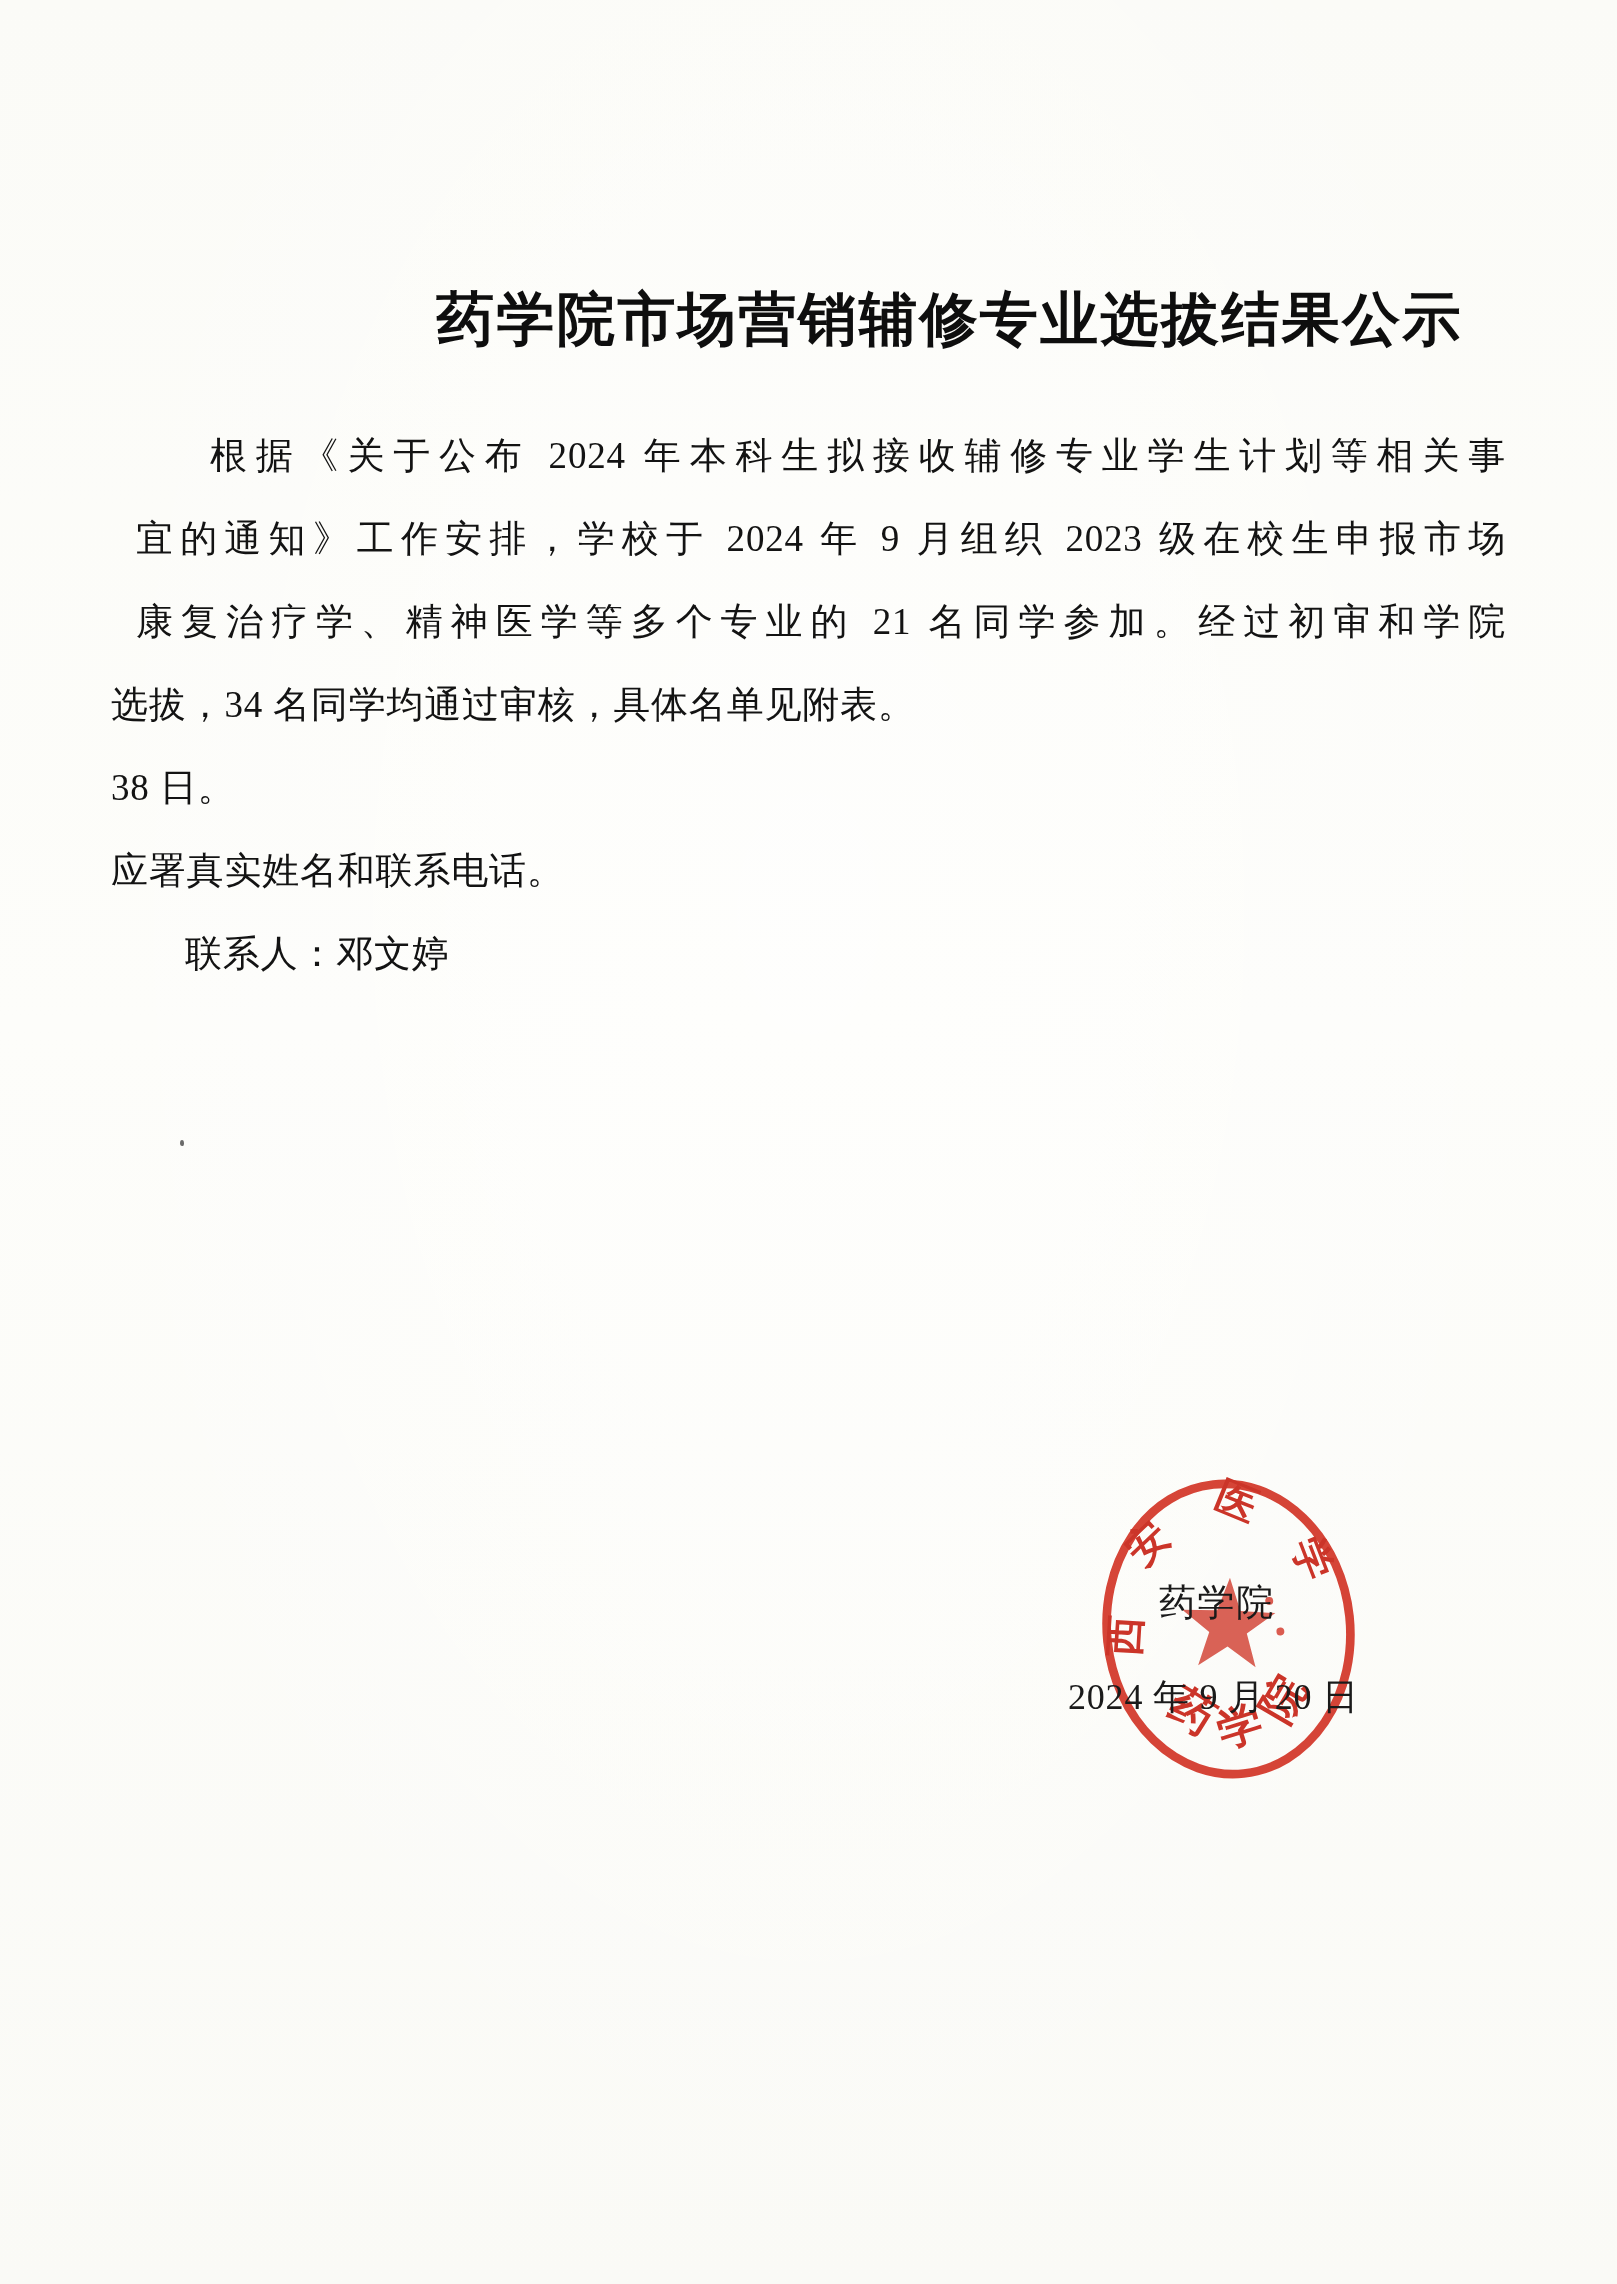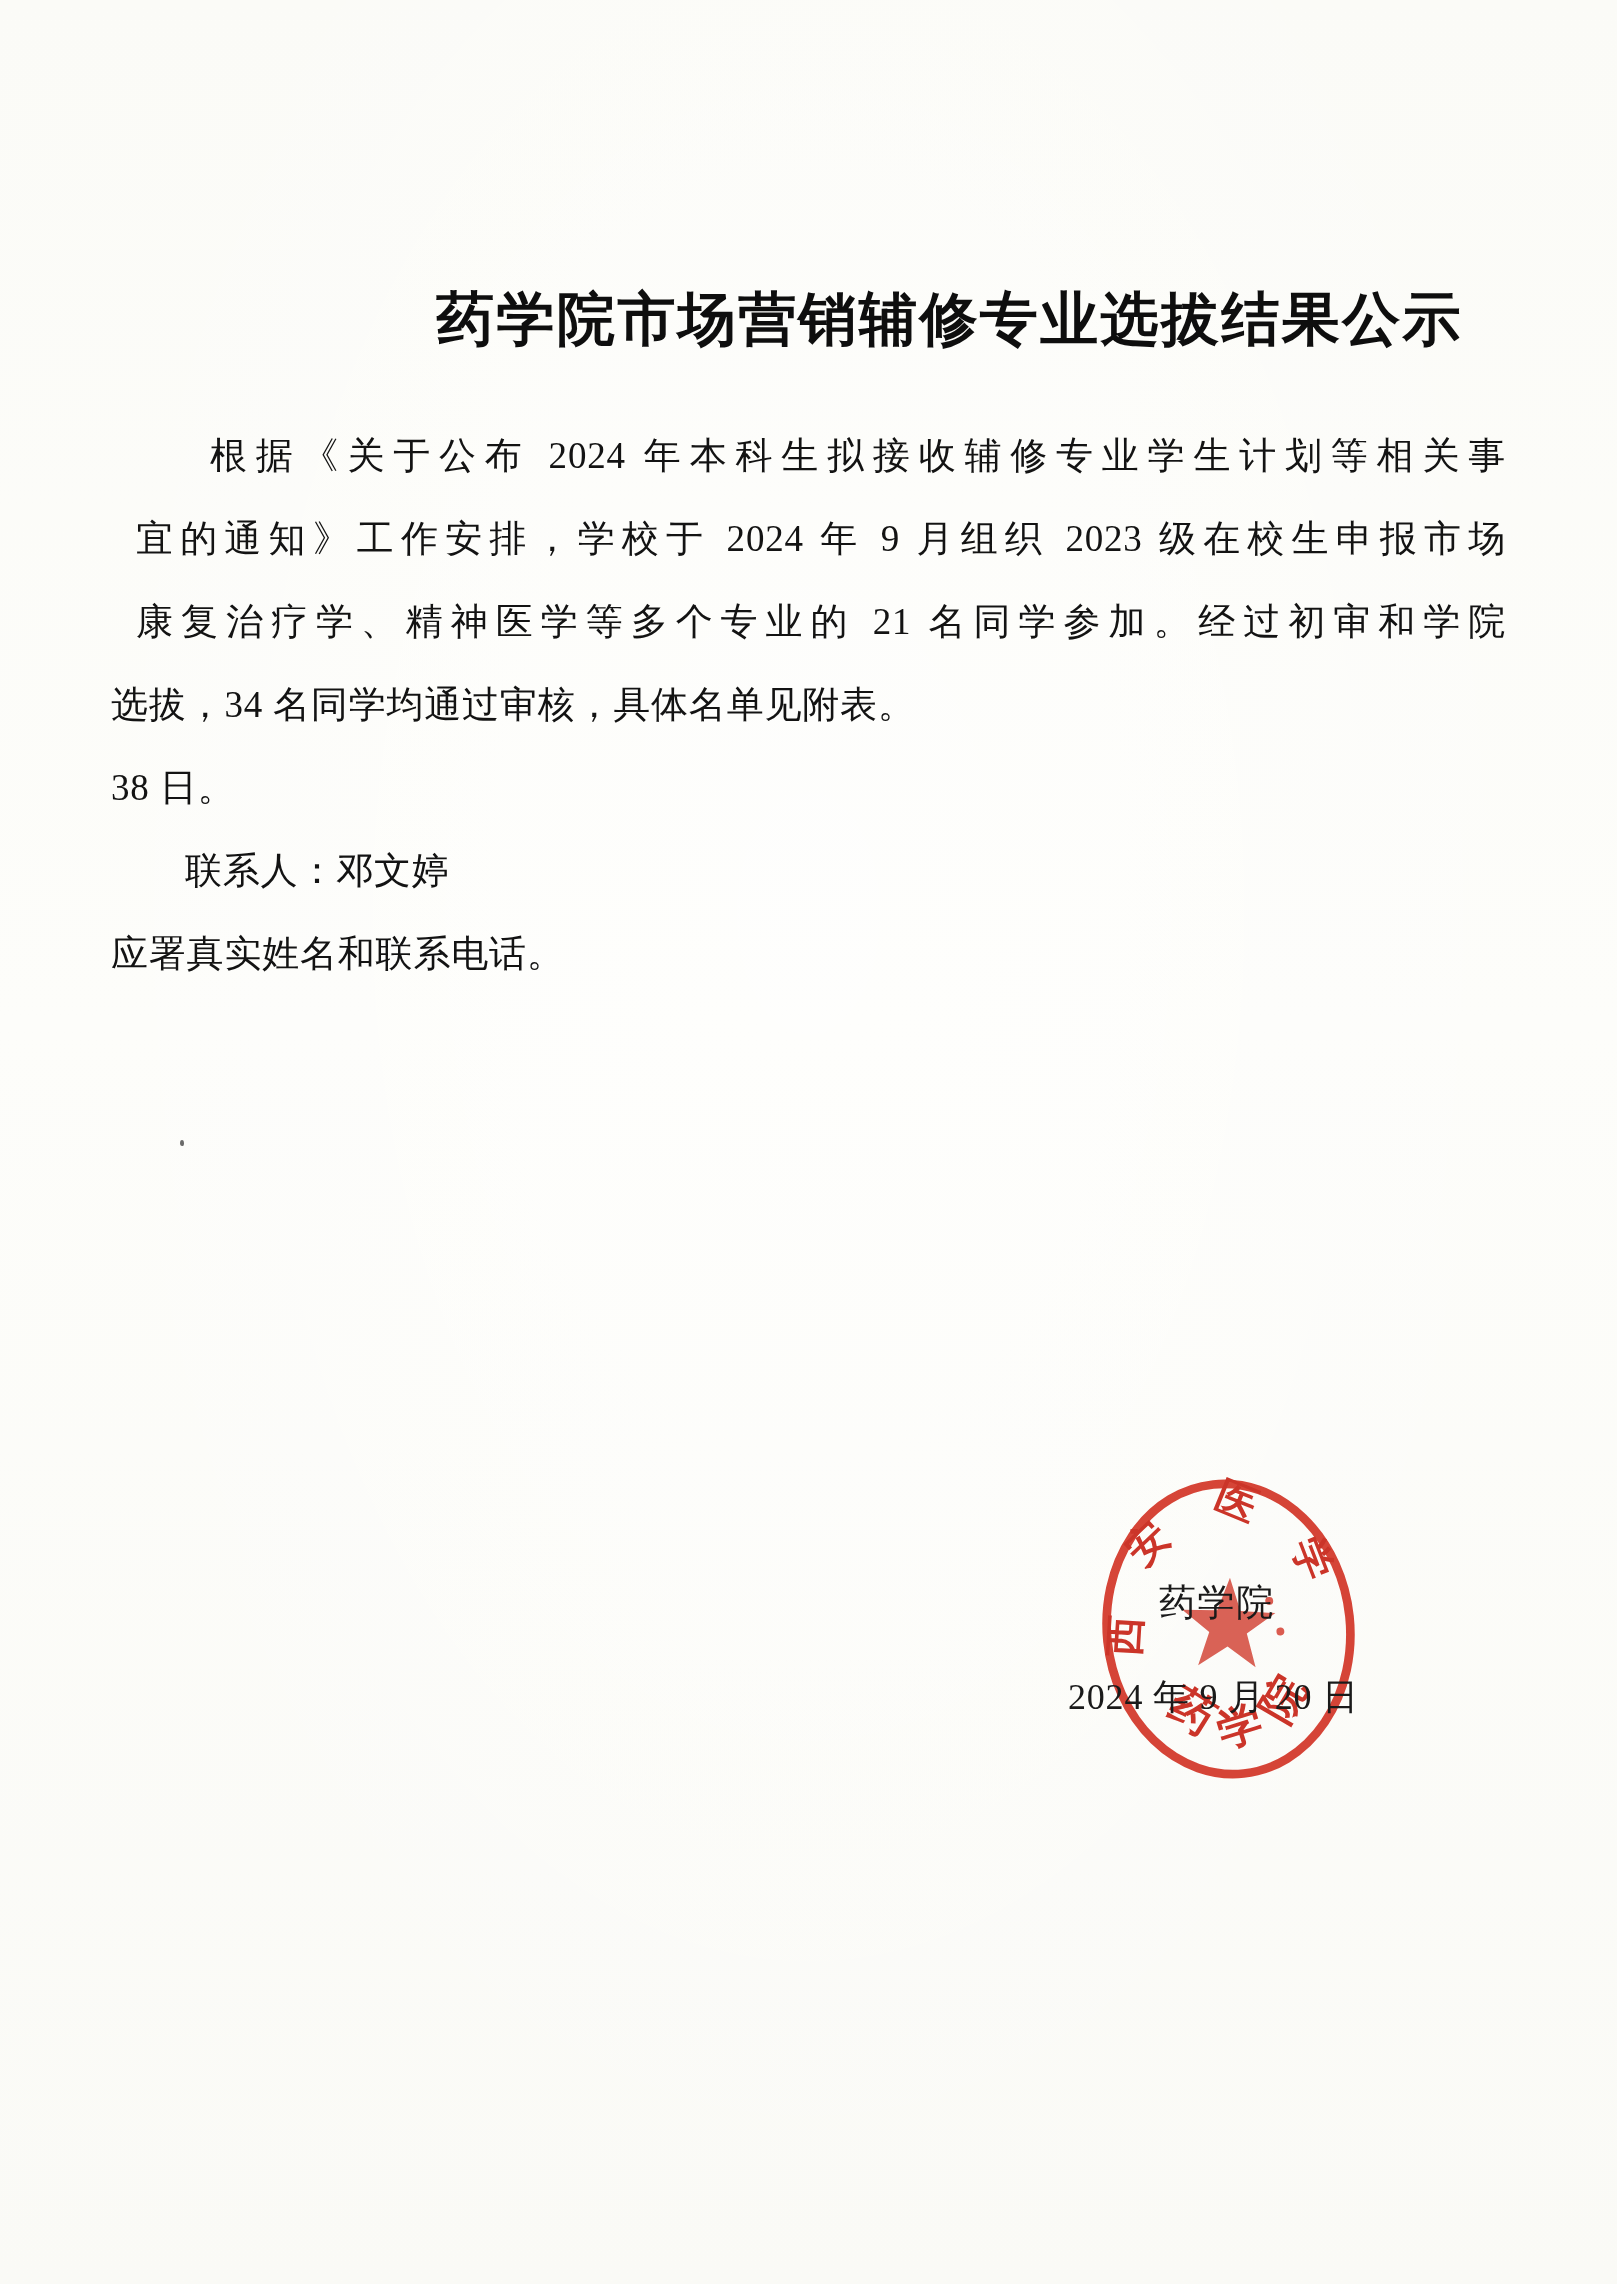--- a/index.html
+++ b/index.html
@@ -97,22 +97,22 @@
 <div class="page">
 
   <h1 class="doc-title">药学院市场营销辅修专业选拔结果公示</h1>
 
   <div class="body-text">
     <div class="line justify indent">根据《关于公布 2024 年本科生拟接收辅修专业学生计划等相关事</div>
     <div class="line justify">宜的通知》工作安排，学校于 2024 年 9 月组织 2023 级在校生申报市场</div>
     <div class="line justify">康复治疗学、精神医学等多个专业的 21 名同学参加。经过初审和学院</div>
     <div class="line">选拔，34 名同学均通过审核，具体名单见附表。</div>
     <div class="line">38 日。</div>
+    <div class="line">应署真实姓名和联系电话。</div>
     <div class="line indent">联系人：邓文婷</div>
-    <div class="line">应署真实姓名和联系电话。</div>
   </div>
 
   <div class="speck"></div>
 
   <div class="stamp">
     <svg viewBox="0 0 330 390" xmlns="http://www.w3.org/2000/svg">
       <defs>
         <path id="arcTop" d="M 59.8 243.6 A 112 142 0 1 1 270.2 243.6" fill="none"></path>
         <path id="arcBottom" d="M 73.3 276.4 A 112 142 0 0 0 256.7 276.4" fill="none"></path>
       </defs>

